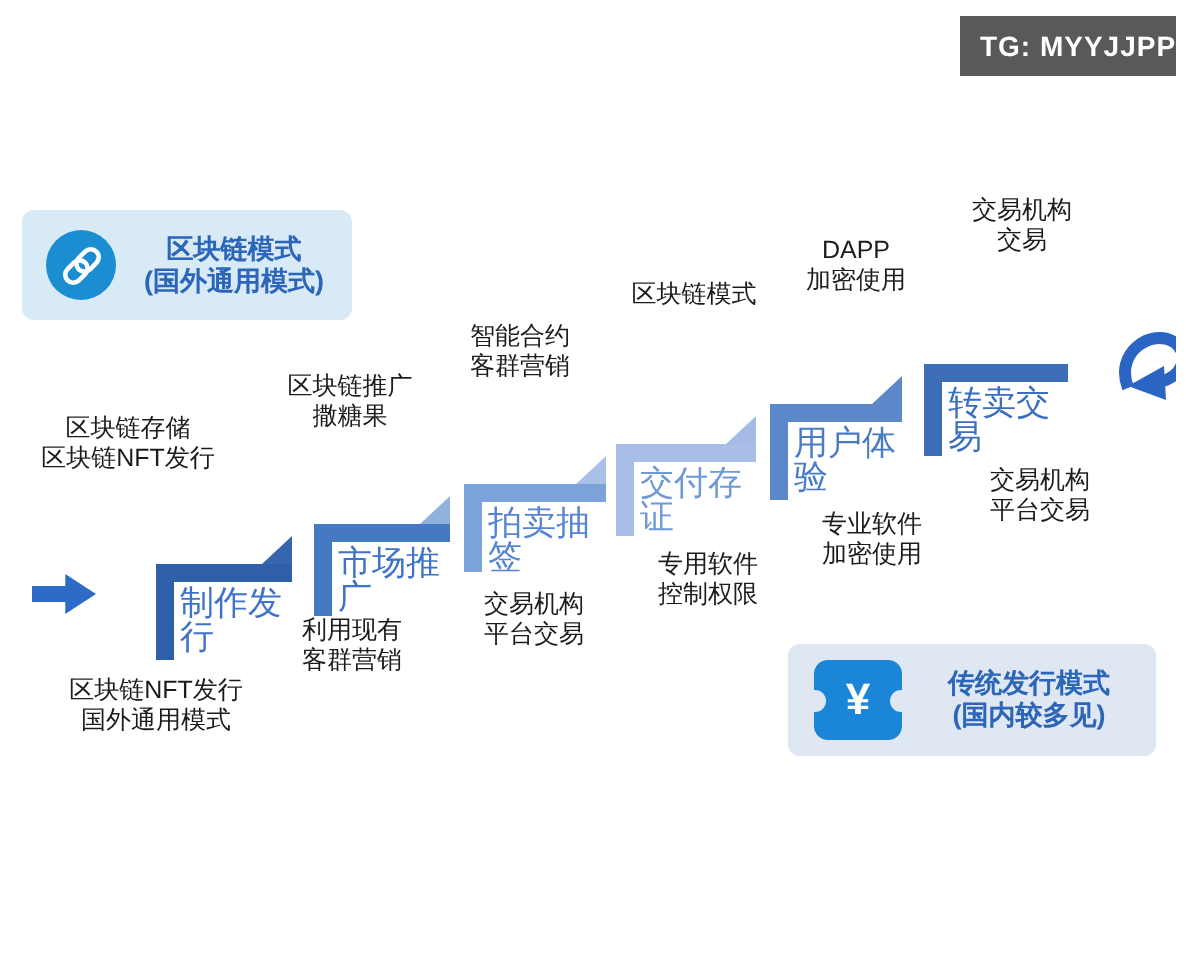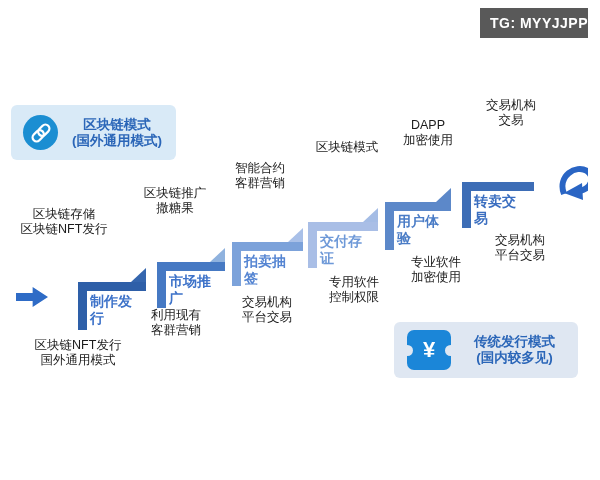--- a/index.html
+++ b/index.html
@@ -21,21 +21,21 @@
   .legend-text{flex:1;text-align:center;font-weight:bold;font-size:13.5px;line-height:16px;}
   .circle{width:35px;height:35px;border-radius:50%;display:flex;align-items:center;justify-content:center;flex:0 0 auto;}
   .ticket{position:relative;width:44px;height:40px;border-radius:7px;display:flex;align-items:center;justify-content:center;flex:0 0 auto;}
   .ticket .yuan{color:#fff;font-weight:bold;font-size:22px;line-height:1;}
   .notch{position:absolute;width:11px;height:11px;border-radius:50%;background:#dfe7f2;top:14.5px;}
   .nl{left:-5px;} .nr{right:-5px;}
 
   
   .bar,.tri{position:absolute;}
   .tri{width:15px;height:14px;-webkit-clip-path:polygon(0 100%,100% 0,100% 100%);clip-path:polygon(0 100%,100% 0,100% 100%);}
-  .slabel{position:absolute;width:58px;font-weight:bold;font-size:14px;line-height:17px;}
+  .slabel{position:absolute;width:58px;font-weight:normal;font-size:17px;line-height:17px;}
   .s1h{left:78px;top:282px;width:68px;height:9px;} .s1v{left:78px;top:282px;width:9px;height:48px;}
   .s1t{left:131px;top:268px;} .s1l{left:90px;top:293px;}
   .s2h{left:157px;top:262px;width:68px;height:9px;} .s2v{left:157px;top:262px;width:9px;height:46px;}
   .s2t{left:210px;top:248px;} .s2l{left:169px;top:273px;}
   .s3h{left:232px;top:242px;width:71px;height:9px;} .s3v{left:232px;top:242px;width:9px;height:44px;}
   .s3t{left:288px;top:228px;} .s3l{left:244px;top:253px;}
   .s4h{left:308px;top:222px;width:70px;height:9px;} .s4v{left:308px;top:222px;width:9px;height:46px;}
   .s4t{left:363px;top:208px;} .s4l{left:320px;top:233px;}
   .s5h{left:385px;top:202px;width:66px;height:9px;} .s5v{left:385px;top:202px;width:9px;height:48px;}
   .s5t{left:436px;top:188px;} .s5l{left:397px;top:213px;}

